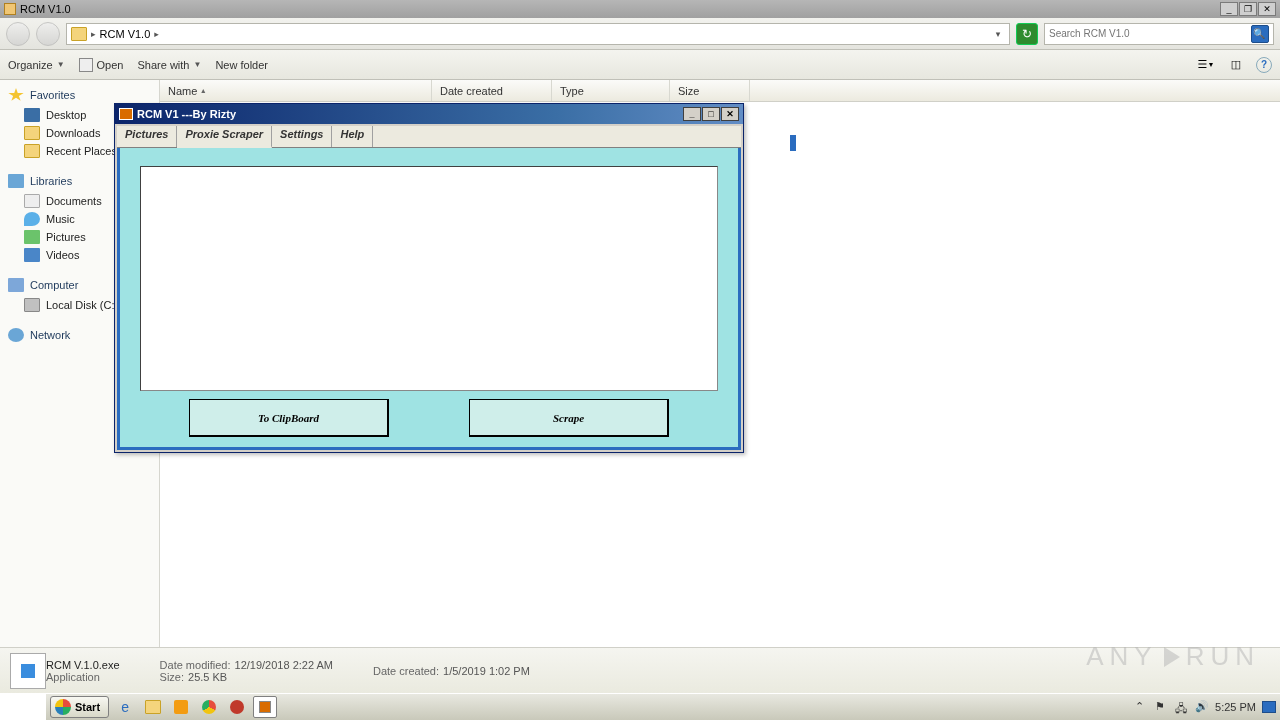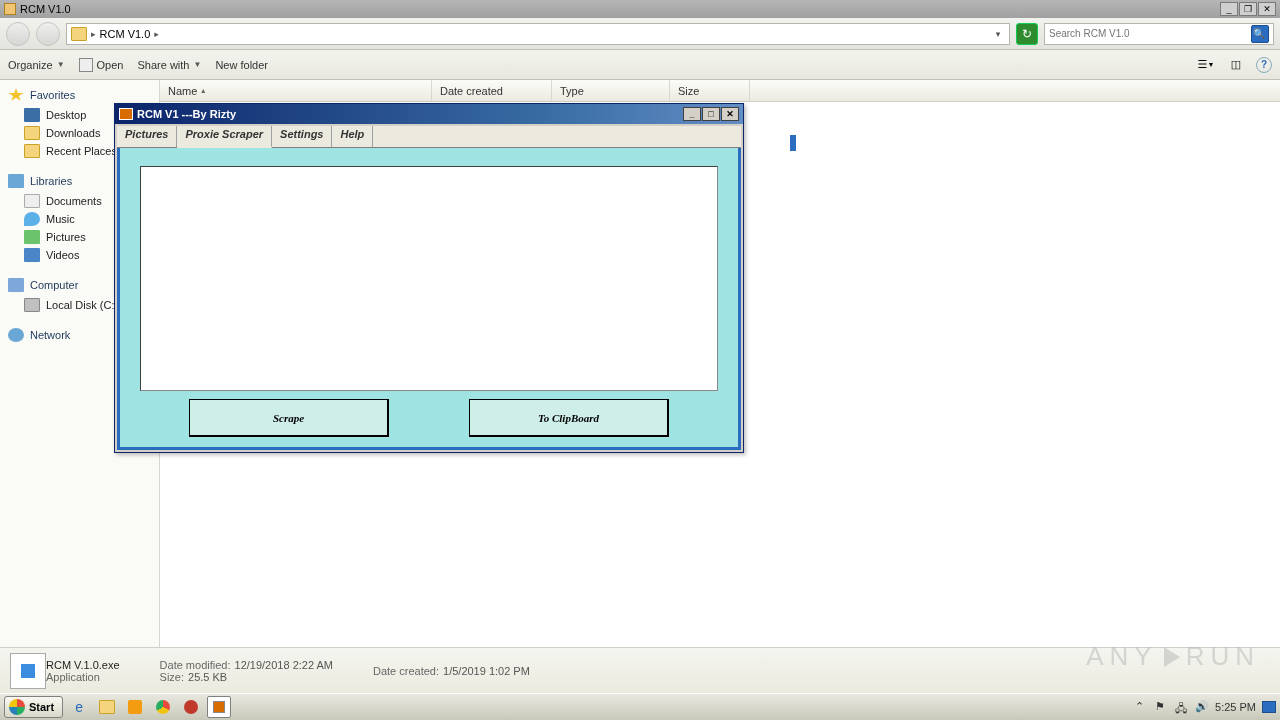--- a/index.html
+++ b/index.html
@@ -68,21 +68,21 @@
 .extra-border { position: absolute; left: 630px; top: 55px; width: 6px; height: 16px; background: #2a6cbf; }
 
 .details-pane { height: 46px; background: linear-gradient(#f5f5f0, #eaeadf); border-top: 1px solid #d0d0c8; display: flex; align-items: center; padding: 4px 10px; font-size: 11px; }
 .details-pane .thumb { width: 36px; height: 36px; border: 1px solid #aaa; background: #fff; display: flex; align-items: center; justify-content: center; }
 .details-pane .thumb .inner { width: 18px; height: 18px; background: #3a8dde; border: 2px solid #fff; }
 .detail-col .fname { color: #222; }
 .detail-col .ftype { color: #666; }
 .detail-kv { display: flex; gap: 4px; color: #555; margin-left: 40px; }
 .detail-kv .k { color: #666; }
 
-.taskbar { height: 27px; background: linear-gradient(#e8e8e0, #c9c9ba); border-top: 1px solid #fff; display: flex; align-items: center; padding: 0 4px; gap: 4px; }
+.taskbar { height: 27px; background: linear-gradient(#e8e8e0, #c9c9ba); border-top: 1px solid #fff; display: flex; align-items: center; padding: 0 4px; gap: 4px; margin-left: 46px; }
 .start-btn { height: 22px; padding: 0 8px 0 4px; background: linear-gradient(#f8f8f2, #d8d8c8); border: 1px solid #808080; border-radius: 3px; display: flex; align-items: center; gap: 4px; font-size: 11px; font-weight: bold; cursor: default; }
 .start-orb { width: 16px; height: 16px; border-radius: 50%; background: conic-gradient(#e74c3c 0 25%, #27ae60 25% 50%, #2980b9 50% 75%, #f1c40f 75% 100%); }
 .task-item { width: 24px; height: 22px; border: 1px solid transparent; display: flex; align-items: center; justify-content: center; cursor: default; }
 .task-item.active { background: #fff; border: 1px solid #808080; border-radius: 2px; }
 .tray { margin-left: auto; display: flex; align-items: center; gap: 6px; font-size: 11px; color: #333; }
 .tray-ico { width: 14px; height: 14px; display: inline-block; }
 
 .watermark { position: absolute; right: 20px; bottom: 48px; font-size: 26px; color: rgba(180,180,180,0.5); font-weight: 300; letter-spacing: 6px; font-family: Arial, sans-serif; display: flex; align-items: center; gap: 6px; }
 .watermark .tri { width: 0; height: 0; border-left: 16px solid rgba(180,180,180,0.5); border-top: 10px solid transparent; border-bottom: 10px solid transparent; }
 </style>
@@ -222,22 +222,22 @@
       <div class="app-inner">
         <div class="app-tabs">
           <div class="app-tab">Pictures</div>
           <div class="app-tab active">Proxie Scraper</div>
           <div class="app-tab">Settings</div>
           <div class="app-tab">Help</div>
         </div>
         <div class="app-body">
           <div class="result-box"></div>
           <div class="btn-row">
+            <div class="app-btn">To ClipBoard</div>
             <div class="app-btn">Scrape</div>
-            <div class="app-btn">To ClipBoard</div>
           </div>
         </div>
       </div>
     </div>
     <div class="extra-border"></div>
   </div>
 </div>
 
 <div class="details-pane">
   <div class="thumb">

